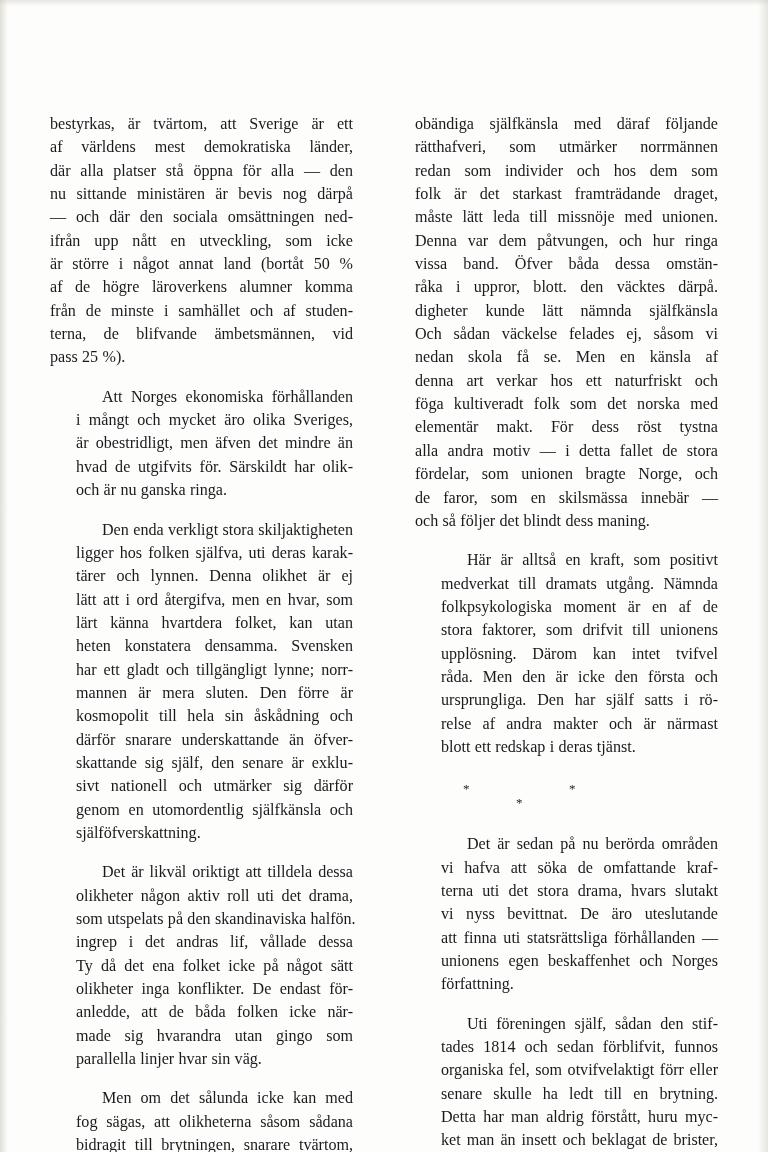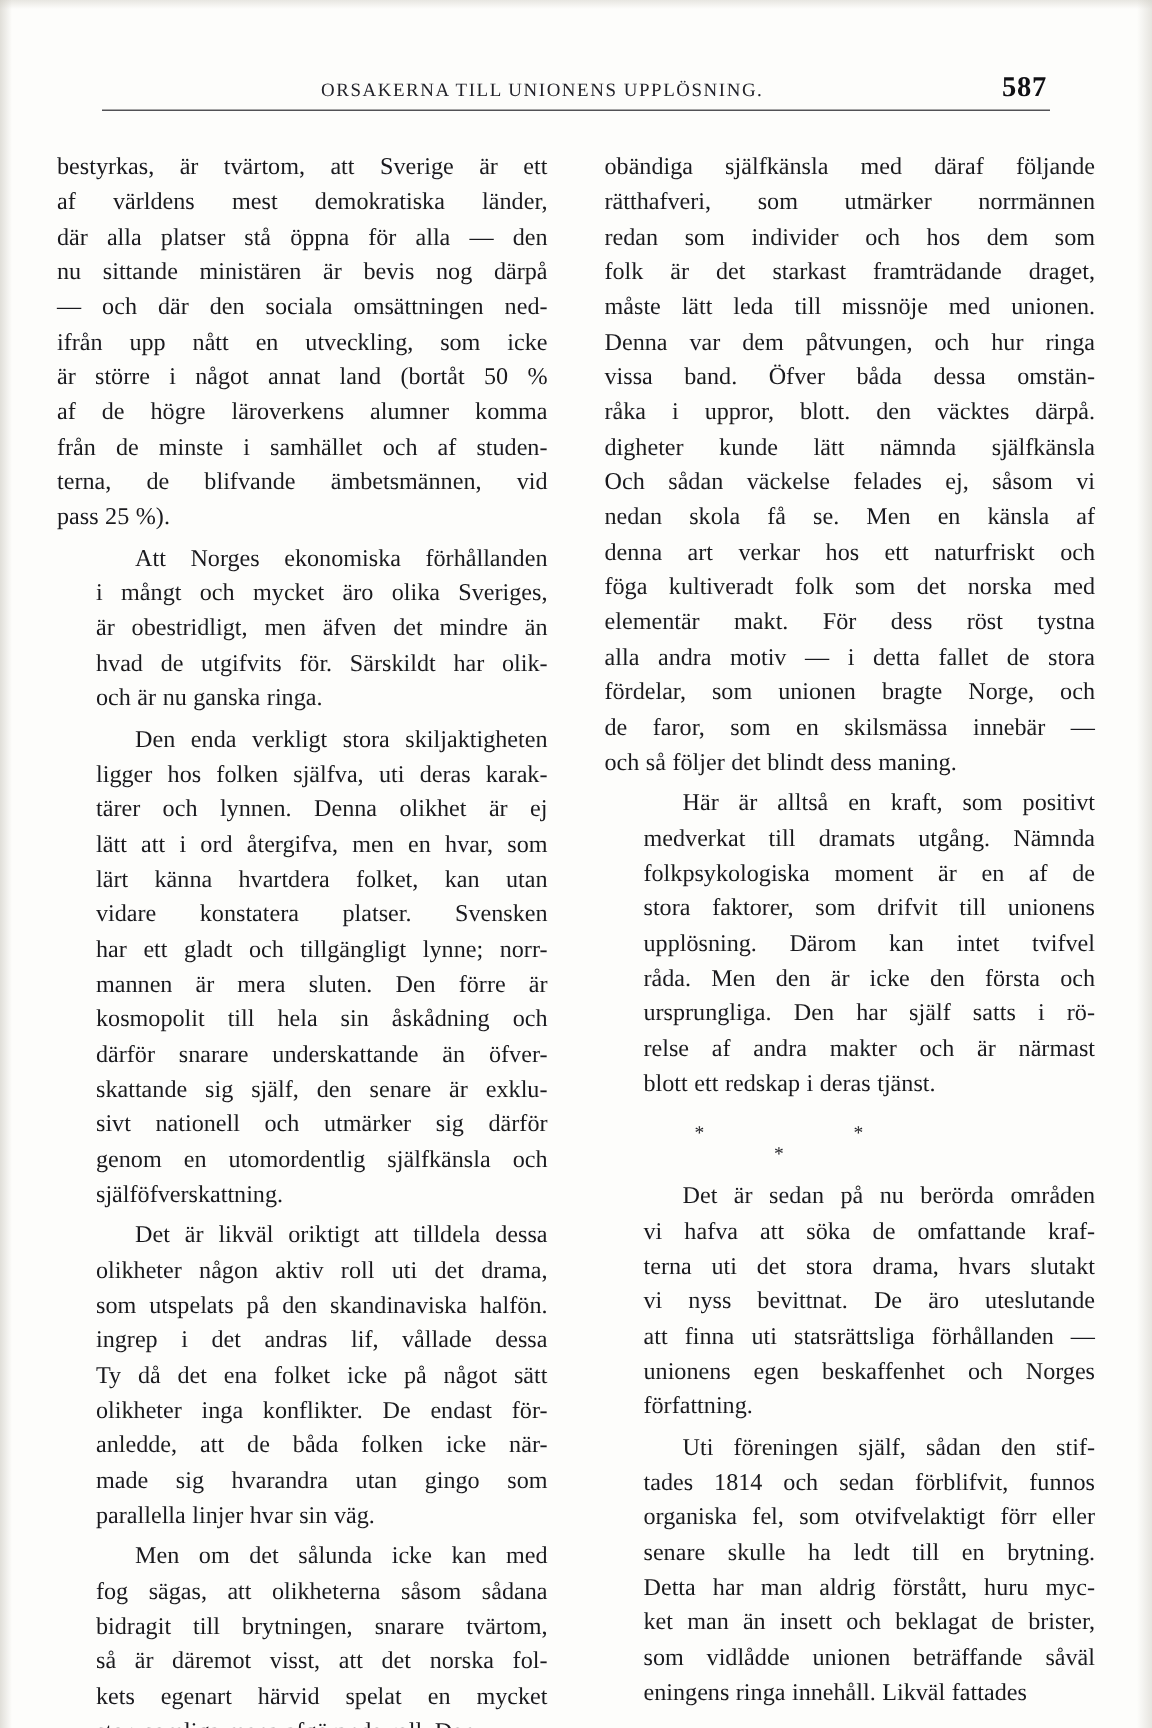--- a/index.html
+++ b/index.html
@@ -92,21 +92,21 @@
     top: 96px;
     width: 700px;
     display: flex;
     gap: 30px;
   }
   .col {
     width: 335px;
   }
 
   p.para {
-    margin: 4px;
+    margin: 16px;
     text-align: justify;
     text-align-last: left;
     font-size: 16.1px;
     line-height: 23.35px;
     text-indent: 26px;
     hyphens: none;
     word-spacing: .02em;
     color: #1a1a1e;
   }
   p.para.noindent {
@@ -148,27 +148,20 @@
 </style>
 </head>
 <body>
 
 <div class="page">
 
   <div class="scan-edge-top"></div>
   <div class="scan-edge-left"></div>
   <div class="scan-edge-right"></div>
 
-  <div class="header-area">
-    <div class="running-head-row">
-      <div class="running-head">ORSAKERNA TILL UNIONENS UPPLÖSNING.</div>
-      <div class="page-number">587</div>
-    </div>
-    <div class="head-rule"></div>
-  </div>
 
   <div class="columns">
     <div class="col" id="col-left">
         <p class="para noindent">
           <span class="ln">bestyrkas, är tvärtom, att Sverige är ett</span>
           <span class="ln">af världens mest demokratiska länder,</span>
           <span class="ln">där alla platser stå öppna för alla — den</span>
           <span class="ln">nu sittande ministären är bevis nog därpå</span>
           <span class="ln">— och där den sociala omsättningen ned-</span>
           <span class="ln">ifrån upp nått en utveckling, som icke</span>
@@ -184,21 +177,21 @@
           <span class="ln">är obestridligt, men äfven det mindre än</span>
           <span class="ln">hvad de utgifvits för.  Särskildt har olik-</span>
           <span class="ln last">och är nu ganska ringa.</span>
         </p>
         <p class="para">
           <span class="ln indent">Den enda verkligt stora skiljaktigheten</span>
           <span class="ln">ligger hos folken själfva, uti deras karak-</span>
           <span class="ln">tärer och lynnen.  Denna olikhet är ej</span>
           <span class="ln">lätt att i ord återgifva, men en hvar, som</span>
           <span class="ln">lärt känna hvartdera folket, kan utan</span>
-          <span class="ln">vidare konstatera platser.  Svensken</span>
+          <span class="ln">heten konstatera densamma.  Svensken</span>
           <span class="ln">har ett gladt och tillgängligt lynne; norr-</span>
           <span class="ln">mannen är mera sluten.  Den förre är</span>
           <span class="ln">kosmopolit till hela sin åskådning och</span>
           <span class="ln">därför snarare underskattande än öfver-</span>
           <span class="ln">skattande sig själf, den senare är exklu-</span>
           <span class="ln">sivt nationell och utmärker sig därför</span>
           <span class="ln">genom en utomordentlig själfkänsla och</span>
           <span class="ln last">själföfverskattning.</span>
         </p>
         <p class="para">

